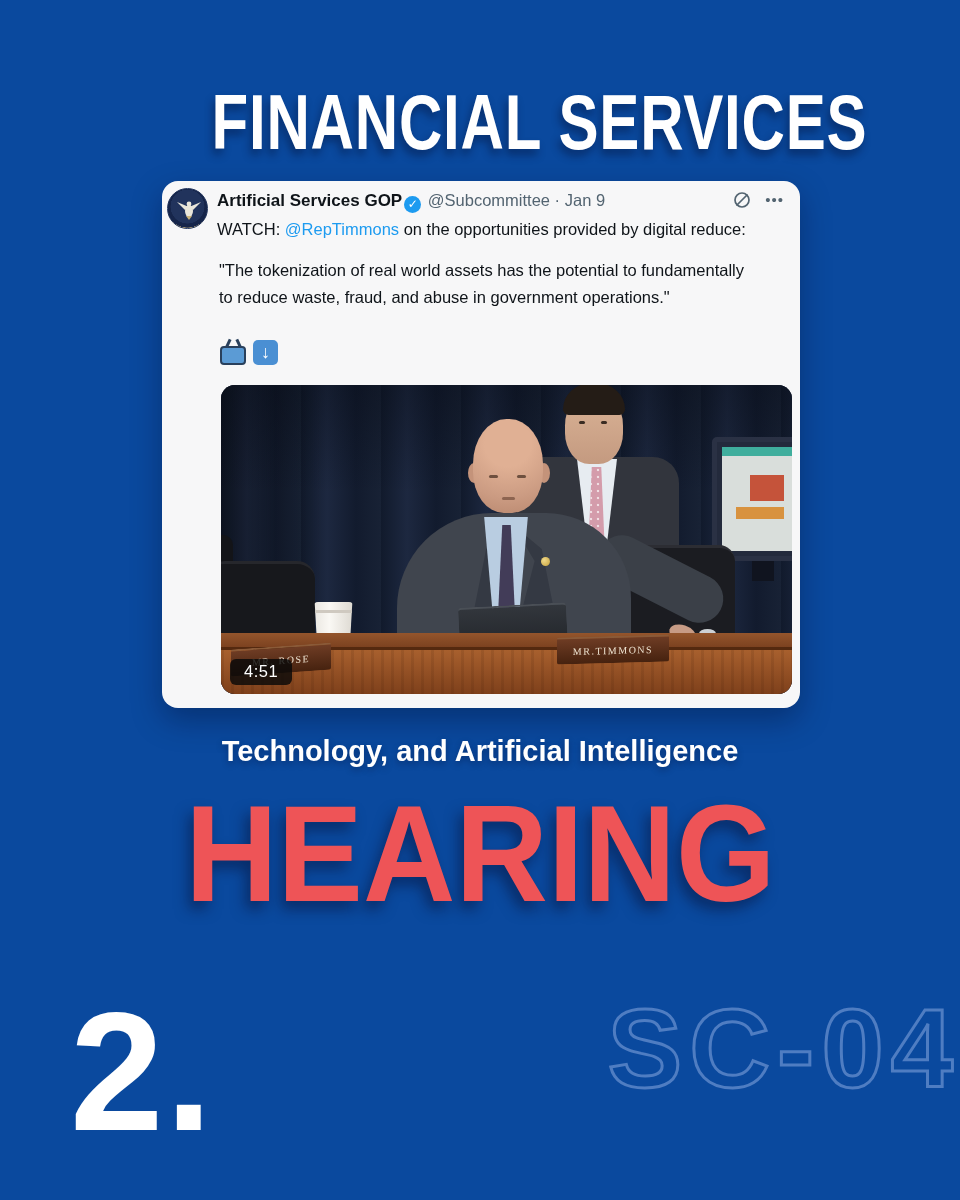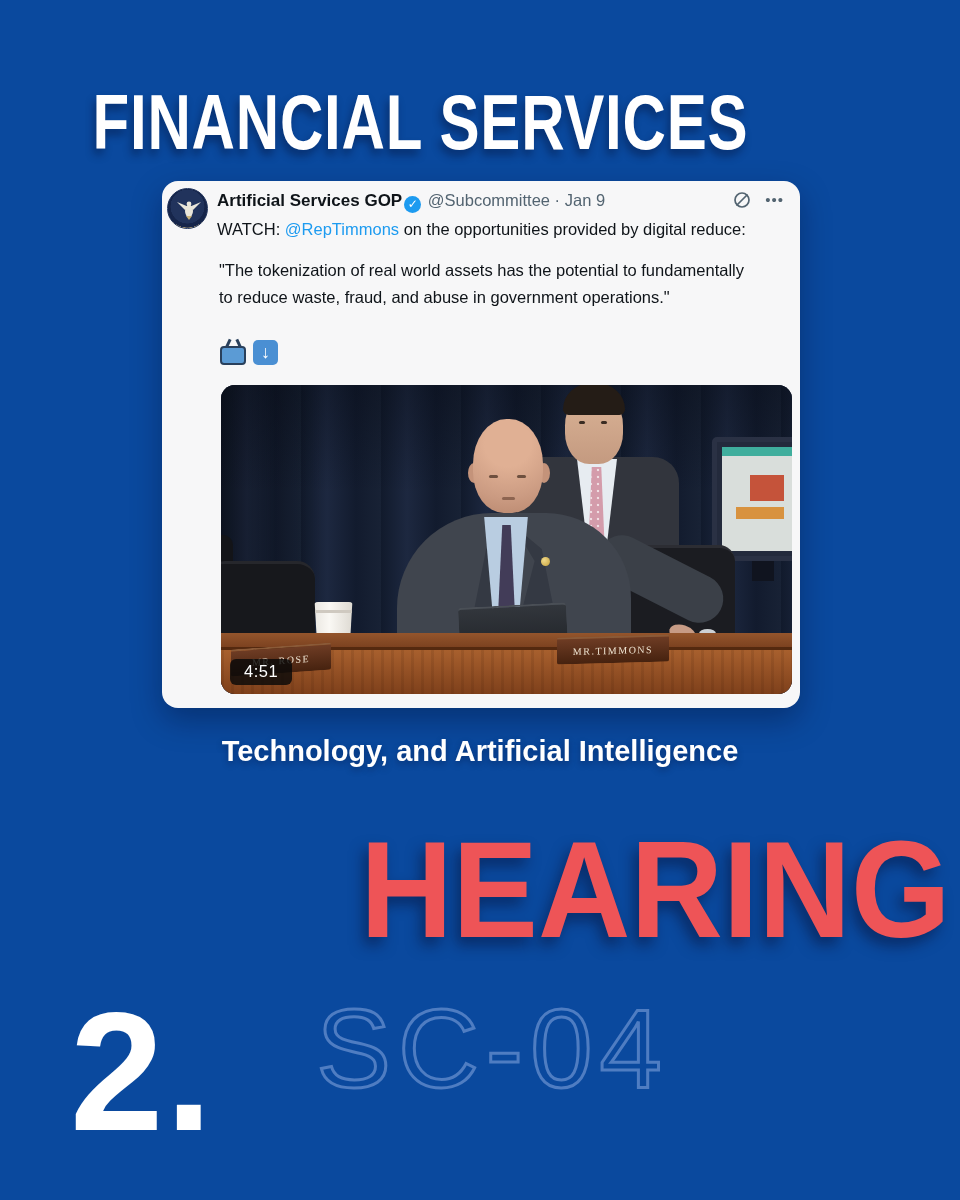--- a/index.html
+++ b/index.html
@@ -2,21 +2,21 @@
 <html><head>
 <meta charset="utf-8">
 <style>
   * { margin:0; padding:0; box-sizing:border-box; }
   html,body { width:960px; height:1200px; }
   body { font-family:"Liberation Sans","DejaVu Sans",sans-serif; background:#0a499e; overflow:hidden; }
 
   .poster { position:relative; width:960px; height:1200px; background:#0a499e; overflow:hidden; }
 
   
-  .headline { position:absolute; top:84px; left:0; right:0; text-align:left; }
+  .headline { position:absolute; top:84px; left:0; right:0; text-align:right; }
   .headline .cond {
     display:inline-block; font-size:77px; font-weight:bold; color:#ffffff;
     letter-spacing:1px; transform:scaleX(0.78); transform-origin:center;
     text-shadow:-3px 6px 10px rgba(5,15,50,.45); white-space:nowrap; line-height:1;
   }
 
   
   .tweet-card {
     position:absolute; left:162px; top:181px; width:638px; height:527px;
     background:#f7f7f8; border-radius:16px; box-shadow:0 12px 30px rgba(0,10,40,.35);
@@ -151,26 +151,26 @@
   .plate-rose { left:10px; top:261px; width:100px; transform:skewY(-4deg); }
   .plate-timmons { left:336px; top:251px; width:112px; transform:skewY(-1.5deg); }
 
   .timestamp { position:absolute; left:9px; bottom:9px; background:rgba(8,8,8,.82);
     color:#fff; font-size:16.5px; padding:3px 14px 4px; border-radius:6px; letter-spacing:.5px; }
 
   
   .subcommittee { position:absolute; top:731px; left:0; right:0; text-align:center;
     color:#ffffff; font-weight:bold; font-size:29px; line-height:41px;
     text-shadow:0 3px 6px rgba(5,15,50,.35); }
-  .hearing { position:absolute; top:824px; left:0; right:0; text-align:right; }
+  .hearing { position:absolute; top:788px; left:0; right:0; text-align:center; }
   .hearing .cond { display:inline-block; font-size:132px; font-weight:bold; color:#ee5457;
     line-height:1; letter-spacing:0px; transform:scaleX(0.97) scaleY(1.04); transform-origin:center;
     text-shadow:-5px 8px 14px rgba(8,16,52,.5); white-space:nowrap; }
-  .room-code { position:absolute; top:993px; left:0; right:0; text-align:center;
-    font-size:112px; font-weight:normal; letter-spacing:7px; line-height:1;
+  .room-code { position:absolute; top:993px; left:0; right:0; text-align:right;
+    font-size:112px; font-weight:bold; letter-spacing:7px; line-height:1;
     color:transparent;padding-left:25px; -webkit-text-stroke:3px #4f7dc2; }
   .page-num { position:absolute; left:70px; top:988px; font-size:168px; font-weight:bold;
     color:#ffffff; line-height:1; letter-spacing:2px; }
 </style>
 </head>
 <body>
 
 <div class="poster">
 
   <div class="headline">

